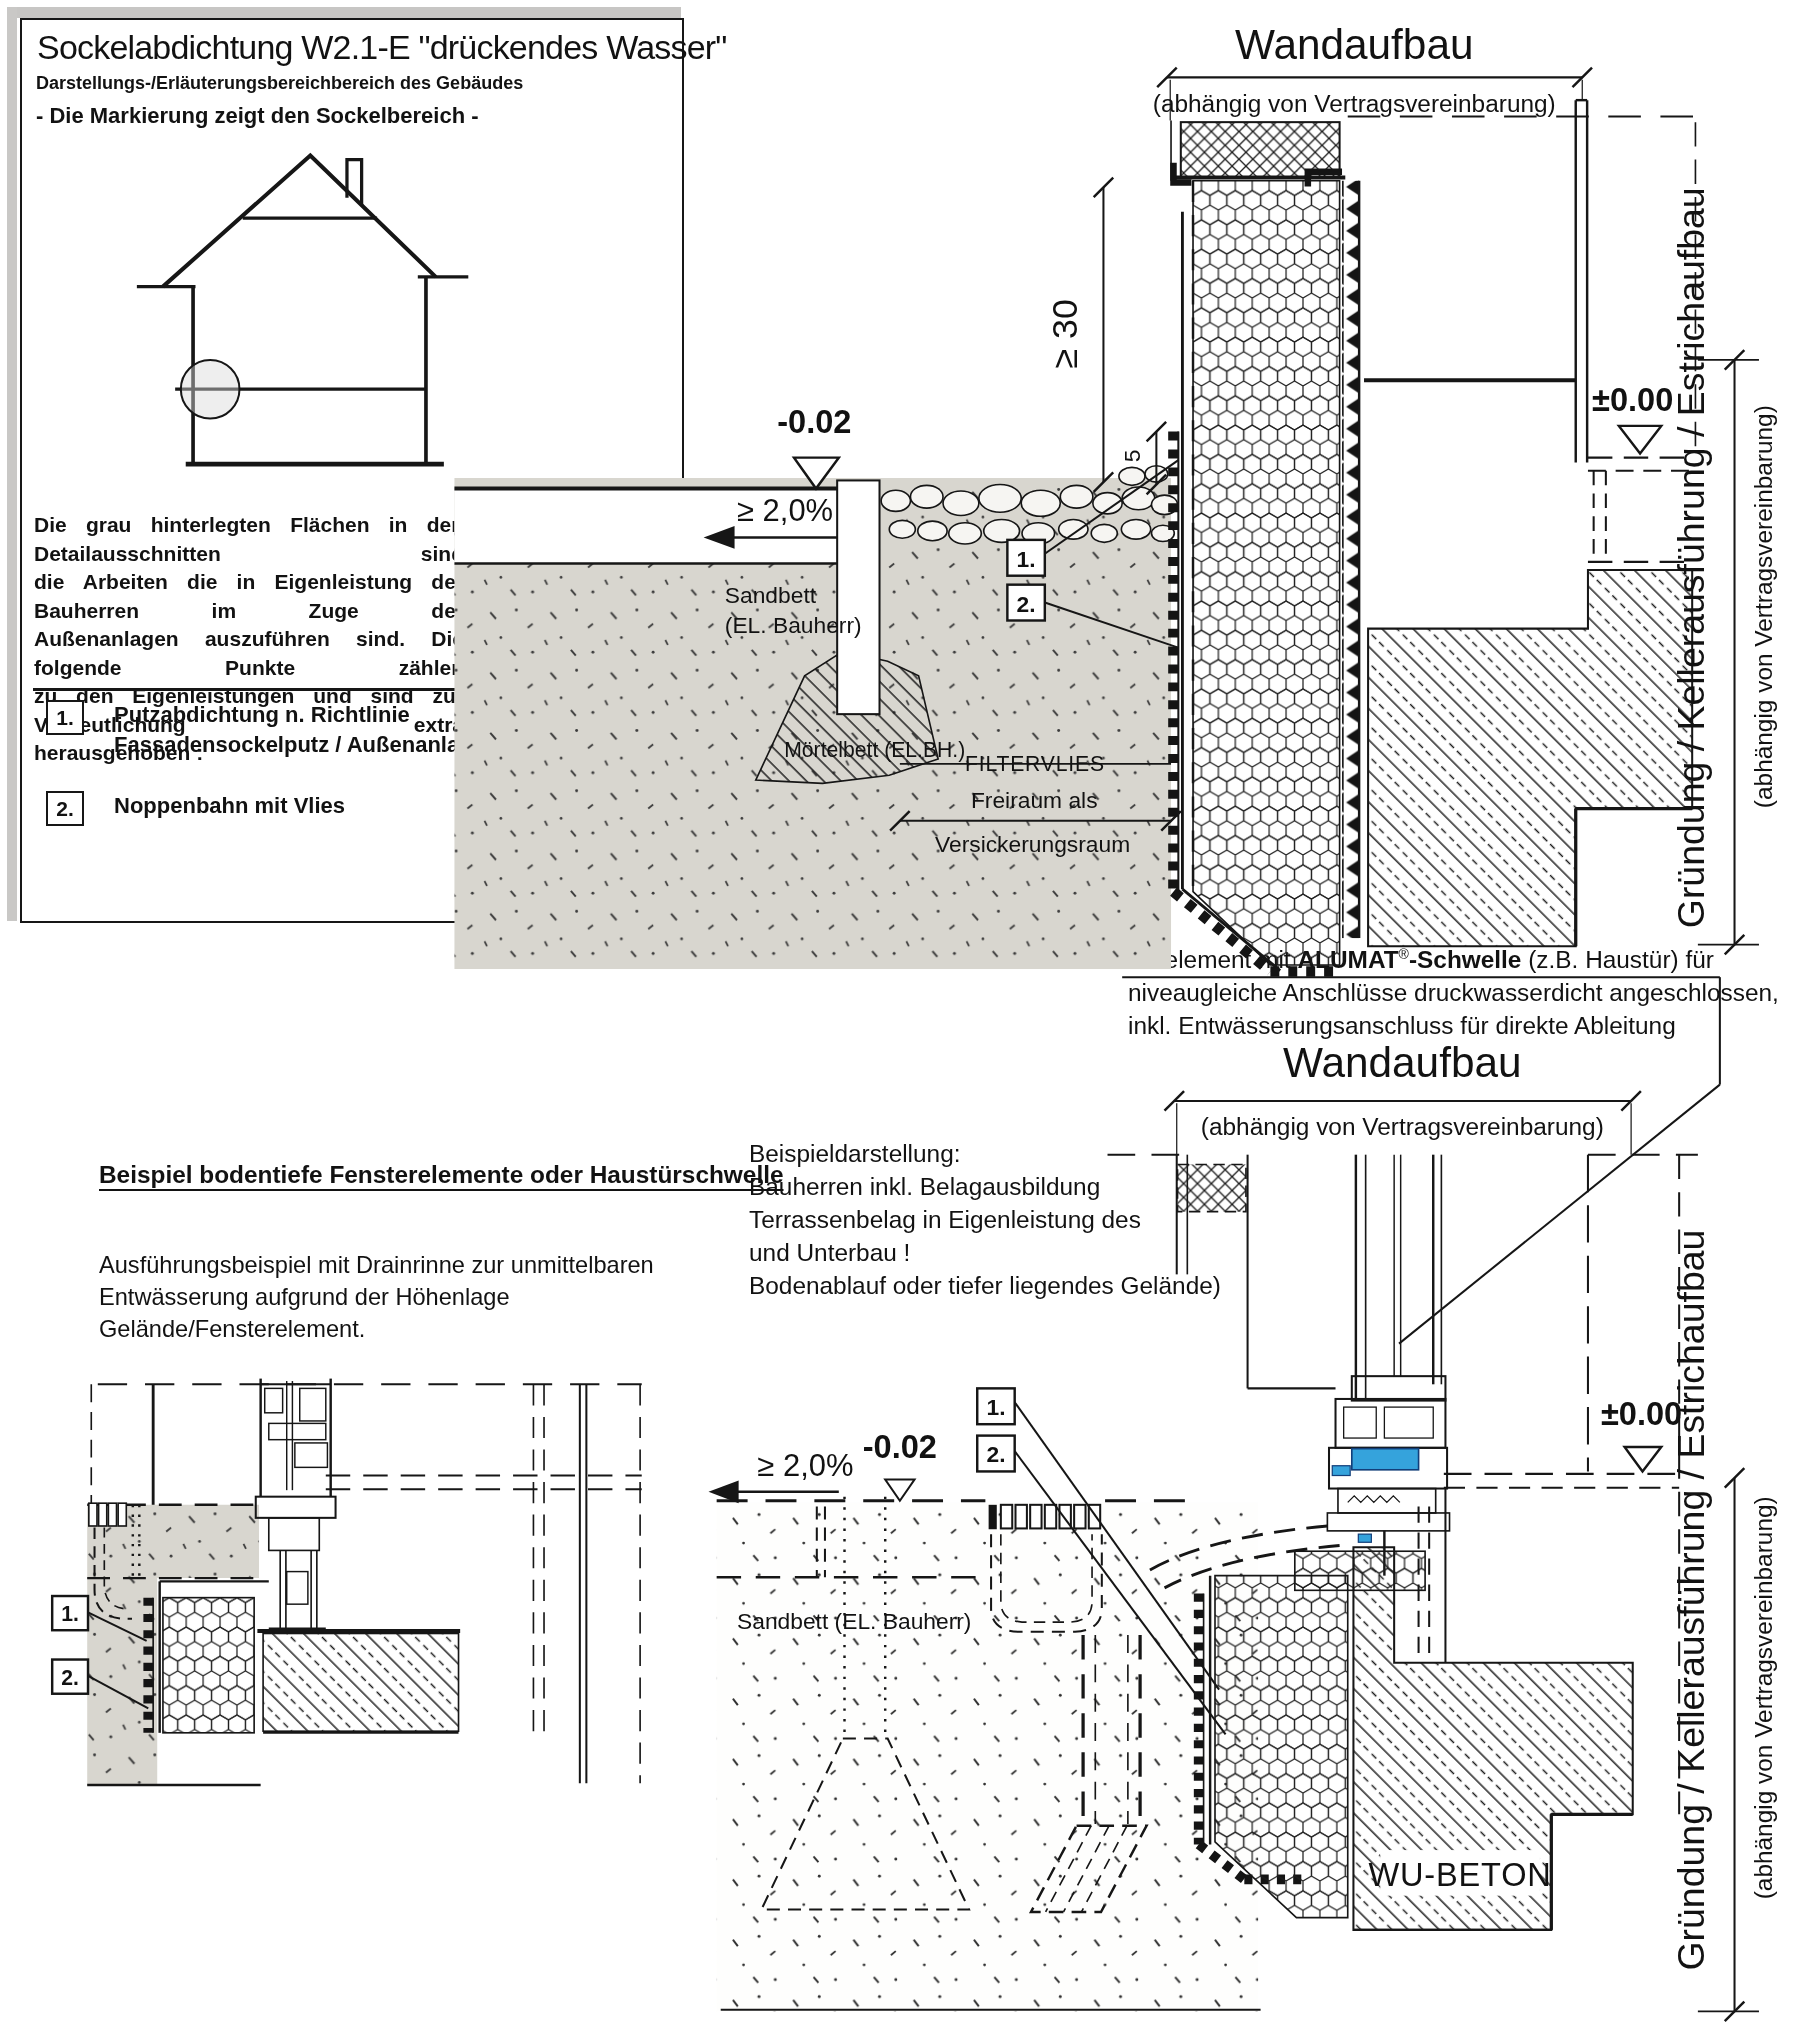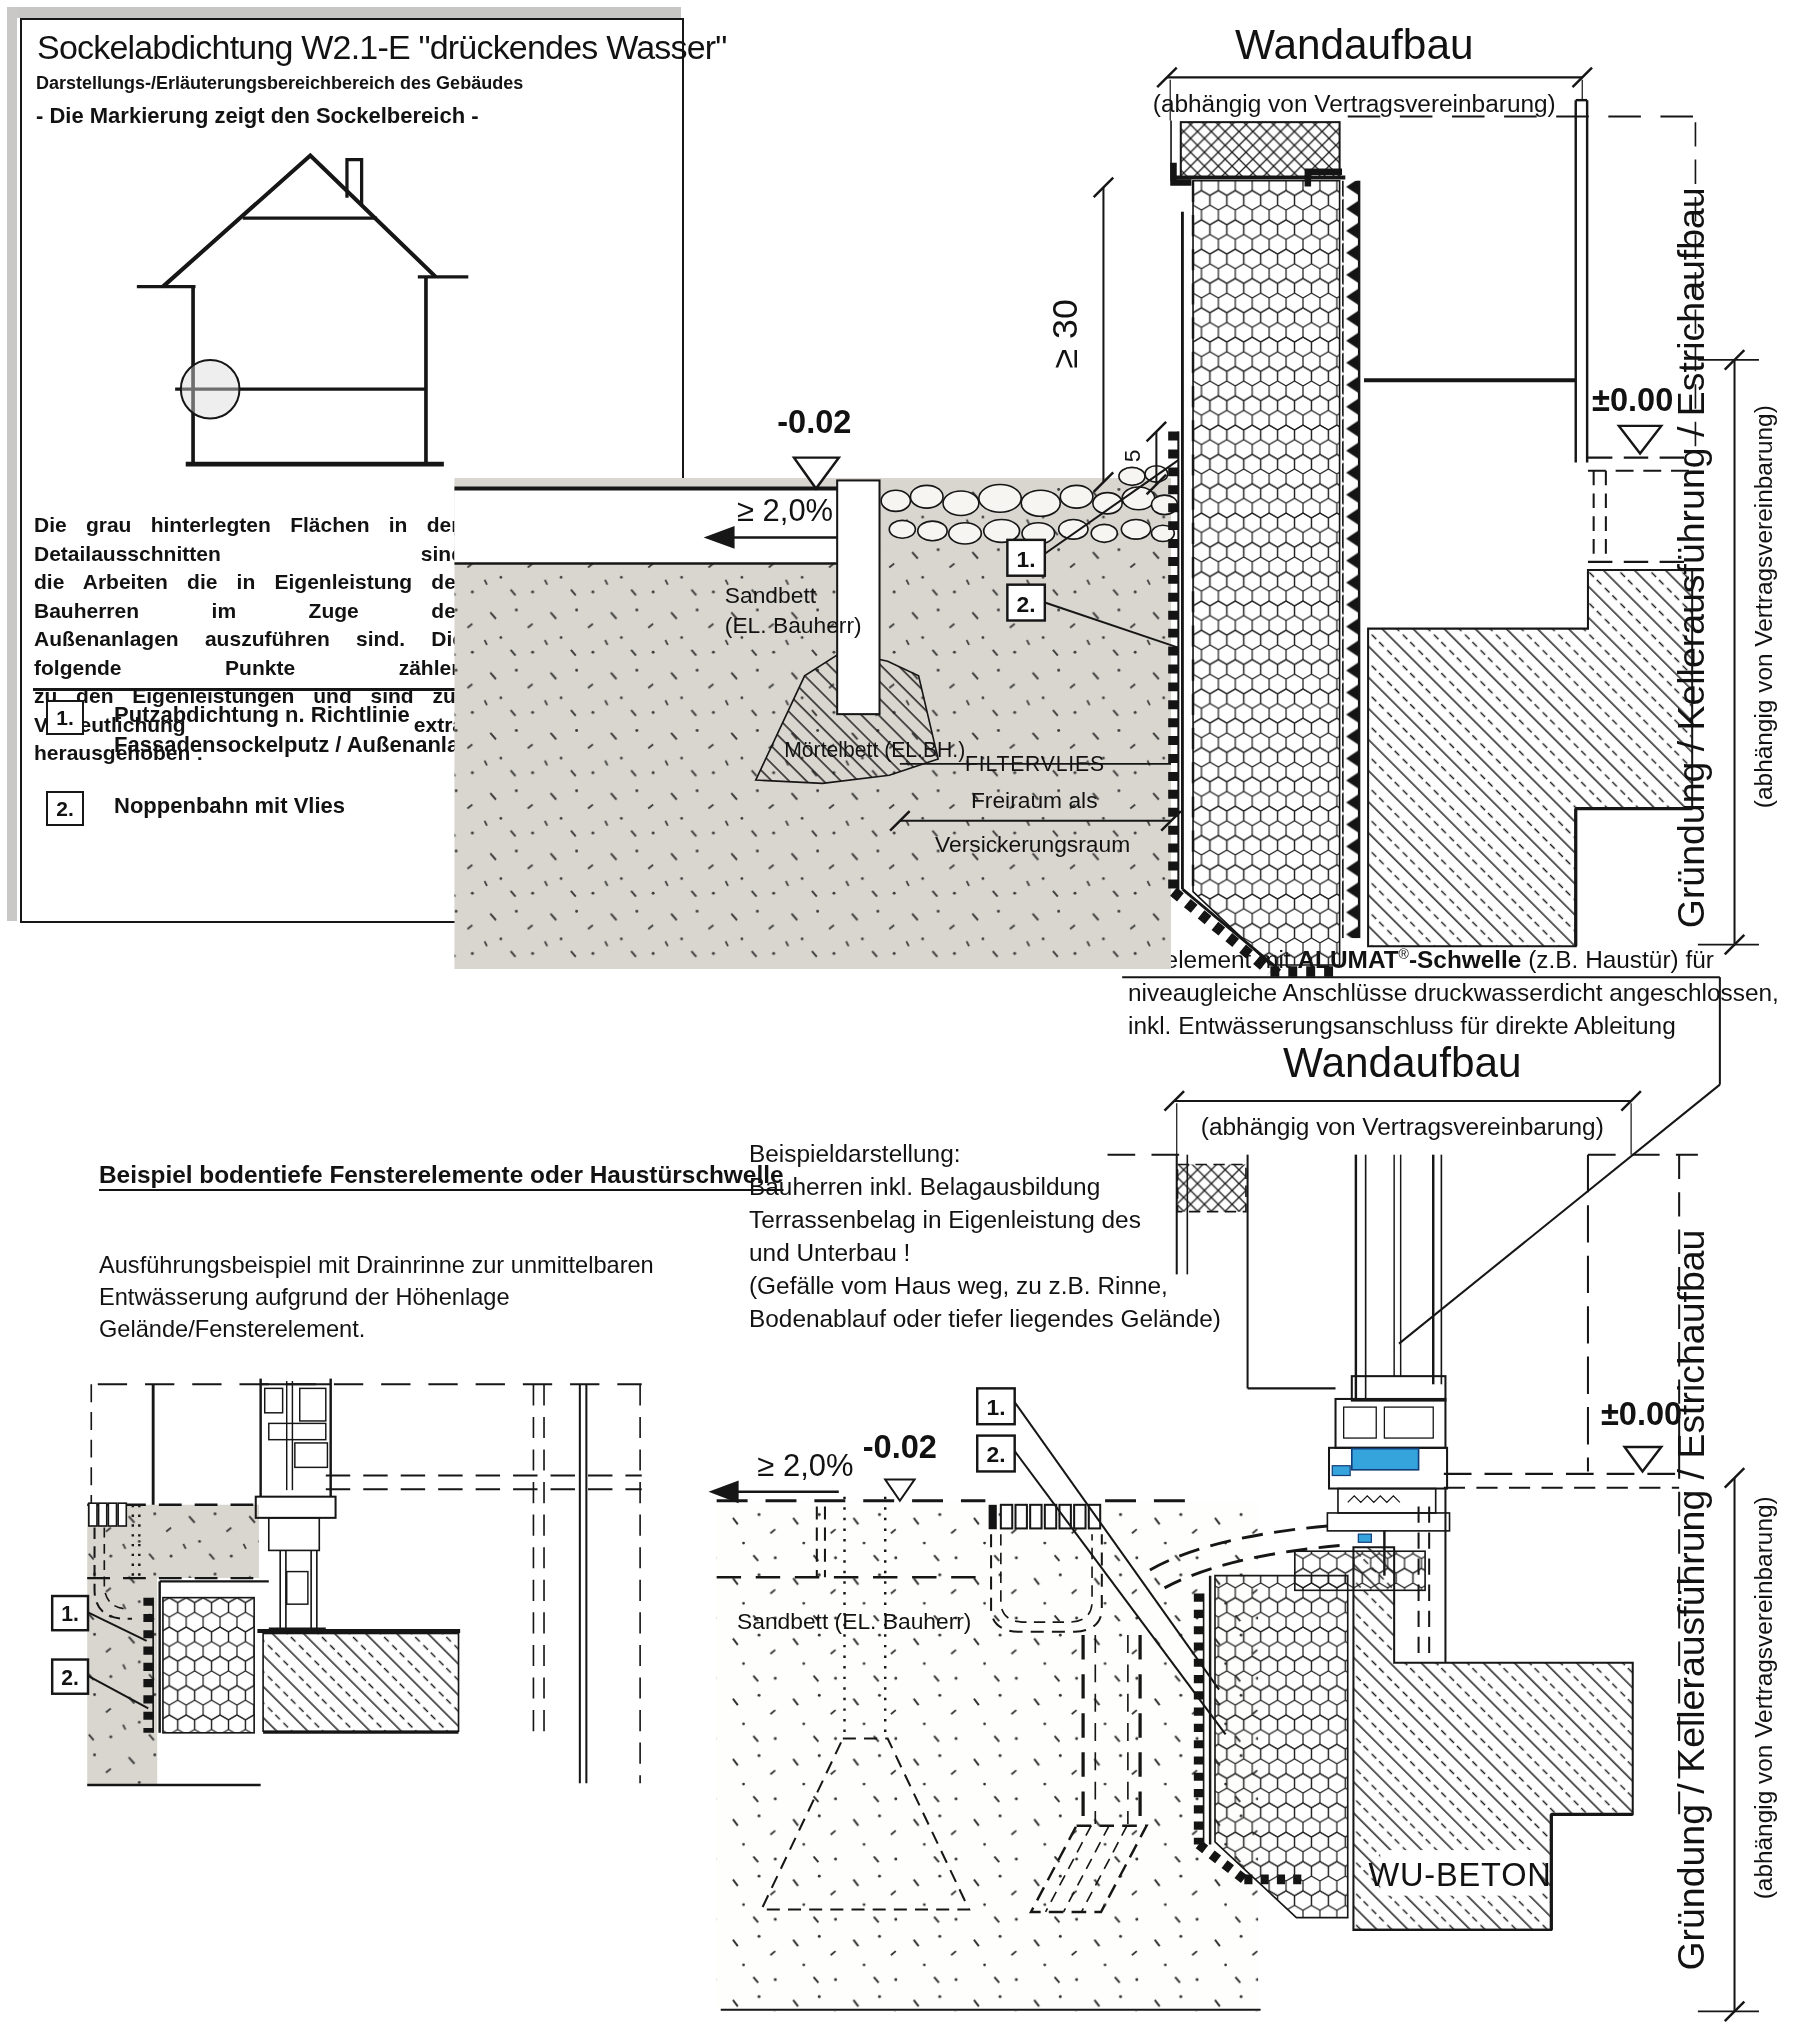--- a/index.html
+++ b/index.html
@@ -76,21 +76,20 @@
   <div class="abs br-note">
     <div><span>Türelement mit </span><span class="bold">ALUMAT</span><sup>®</sup><span class="bold">-Schwelle</span><span> (z.B. Haustür) für</span></div>
     <div>niveaugleiche Anschlüsse druckwasserdicht angeschlossen,</div>
     <div>inkl. Entwässerungsanschluss für direkte Ableitung</div>
   </div>
   <div class="abs br-ex">
     <div>Beispieldarstellung:</div>
     <div>Bauherren inkl. Belagausbildung</div>
     <div>Terrassenbelag in Eigenleistung des</div>
     <div>und Unterbau !</div>
-    <div>(Gefälle vom Haus weg, zu z.B. Rinne,</div>
     <div>Bodenablauf oder tiefer liegendes Gelände)</div>
   </div>
 
   <svg class="abs" style="left:0;top:0;" width="1803" height="2039" viewBox="0 0 2214 2504">
     <defs>
       <pattern id="hex" width="20.78" height="36" patternUnits="userSpaceOnUse">
         <path d="M10.39 0 L20.78 6 L20.78 18 L10.39 24 L0 18 L0 6 Z" fill="none" stroke="#1c1c1c" stroke-width="1.5"></path>
         <path d="M0 18 L10.39 24 L10.39 36 L0 42 L-10.39 36 L-10.39 24 Z" fill="none" stroke="#1c1c1c" stroke-width="1.5"></path>
         <path d="M20.78 18 L31.17 24 L31.17 36 L20.78 42 L10.39 36 L10.39 24 Z" fill="none" stroke="#1c1c1c" stroke-width="1.5"></path>
       </pattern>

